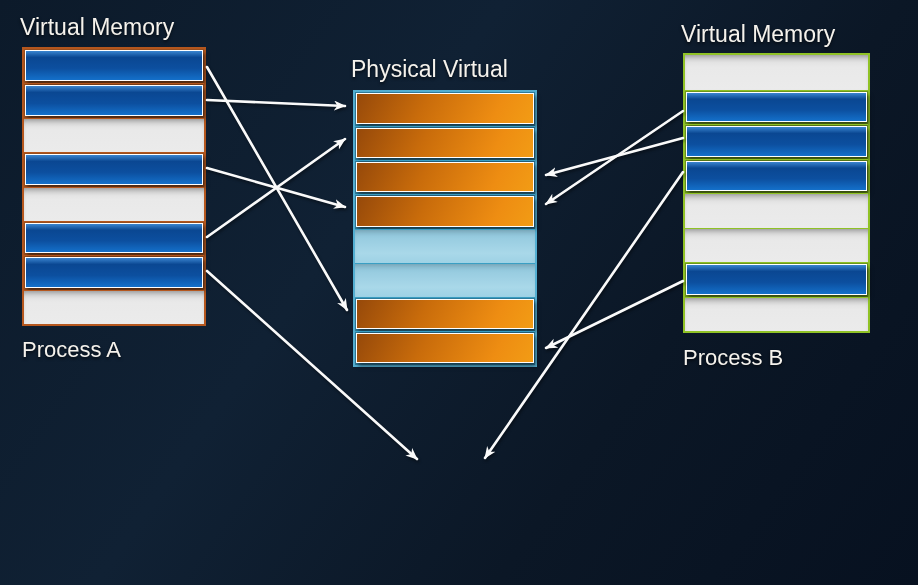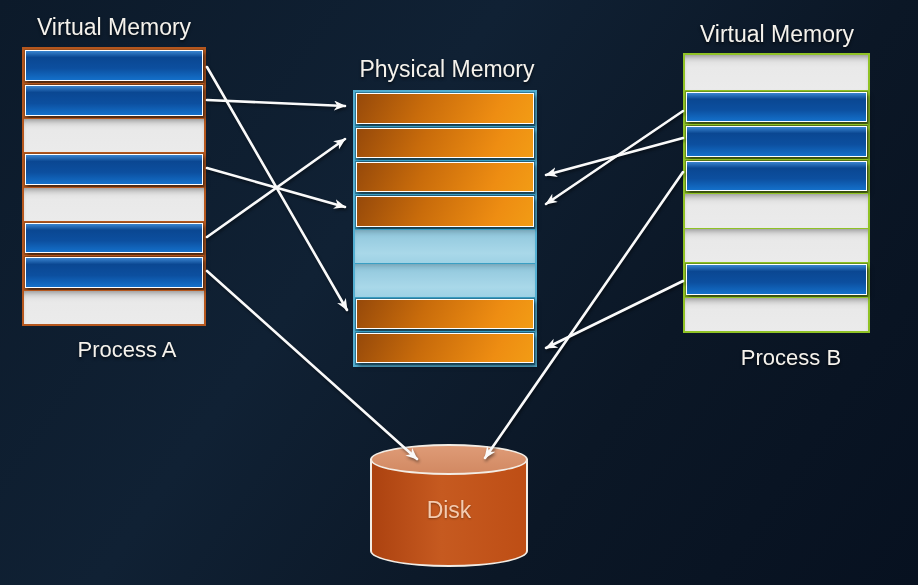--- a/index.html
+++ b/index.html
@@ -2,21 +2,21 @@
 <html><head>
 <meta charset="utf-8">
 <style>
   html,body{margin:0;padding:0;}
   body{font-family:"Liberation Sans", sans-serif;}
   #stage{
     position:relative;width:918px;height:585px;overflow:hidden;
     background:linear-gradient(125deg,#0C1A2A 0%,#102134 38%,#0B1726 68%,#071120 100%);
   }
   .title,.plabel{
-    position:absolute;text-align:center;color:#F5F2EC;
+    position:absolute;text-align:left;color:#F5F2EC;
     text-shadow:0 2px 3px rgba(0,0,0,.6);
     font-family:"Liberation Sans", sans-serif;
     white-space:nowrap;
   }
   .title{font-size:23px;}
   .plabel{font-size:22px;}
   #title-a{left:20px;top:14px;width:188px;}
   #title-p{left:351px;top:56px;width:192px;}
   #title-b{left:681px;top:21px;width:192px;}
   #label-a{left:22px;top:337px;width:210px;}
@@ -55,21 +55,21 @@
   }
   #arrows{position:absolute;left:0;top:0;pointer-events:none;
     filter:drop-shadow(1px 2px 1.5px rgba(0,0,0,.45));}
 </style>
 </head>
 <body>
 
 <div id="stage">
 
   <div class="title" id="title-a">Virtual Memory</div>
-  <div class="title" id="title-p">Physical Memory</div>
+  <div class="title" id="title-p">Physical Virtual</div>
   <div class="title" id="title-b">Virtual Memory</div>
 
   <div class="plabel" id="label-b">Process B</div>
   <div class="plabel" id="label-a">Process A</div>
 
   <div id="columns-layer">
       <div class="col" style="left: 22px; top: 47px; width: 184px; height: 279px; border-color: rgb(181, 87, 30); background: rgb(156, 80, 32);">
         <div class="slot" style="top: 0px; height: 34.375px;">
           <div class="block block-blue"></div>
         </div>
@@ -124,25 +124,20 @@
         </div>
         <div class="slot empty-gray" style="top: 138px; height: 34.5px; border-top: 1px solid rgb(144, 194, 38);"></div>
         <div class="slot empty-gray" style="top: 172.5px; height: 34.5px; border-top: 1px solid rgb(144, 194, 38);"></div>
         <div class="slot" style="top: 207px; height: 34.5px; border-top: 1px solid rgb(144, 194, 38);">
           <div class="block block-blue"></div>
         </div>
         <div class="slot empty-gray" style="top: 241.5px; height: 34.5px; border-top: 1px solid rgb(144, 194, 38);"></div>
       </div>
     </div>
 
-  <div id="disk">
-    <div id="disk-body"></div>
-    <div id="disk-top"></div>
-    <div id="disk-label">Disk</div>
-  </div>
 
   <svg id="arrows" width="918" height="585" viewBox="0 0 918 585">
     <defs>
       <marker id="ah" markerUnits="userSpaceOnUse" markerWidth="15" markerHeight="12" refX="11" refY="5" orient="auto">
         <path d="M0,0 L12,5 L0,10 L3.4,5 Z" fill="#FAFAFA"></path>
       </marker>
     </defs>
   <line x1="207" y1="100" x2="345" y2="106" stroke="#FAFAFA" stroke-width="2.6" stroke-linecap="round" marker-end="url(#ah)"></line>
       <line x1="207" y1="237" x2="345" y2="139" stroke="#FAFAFA" stroke-width="2.6" stroke-linecap="round" marker-end="url(#ah)"></line>
       <line x1="207" y1="168" x2="345" y2="207" stroke="#FAFAFA" stroke-width="2.6" stroke-linecap="round" marker-end="url(#ah)"></line>

